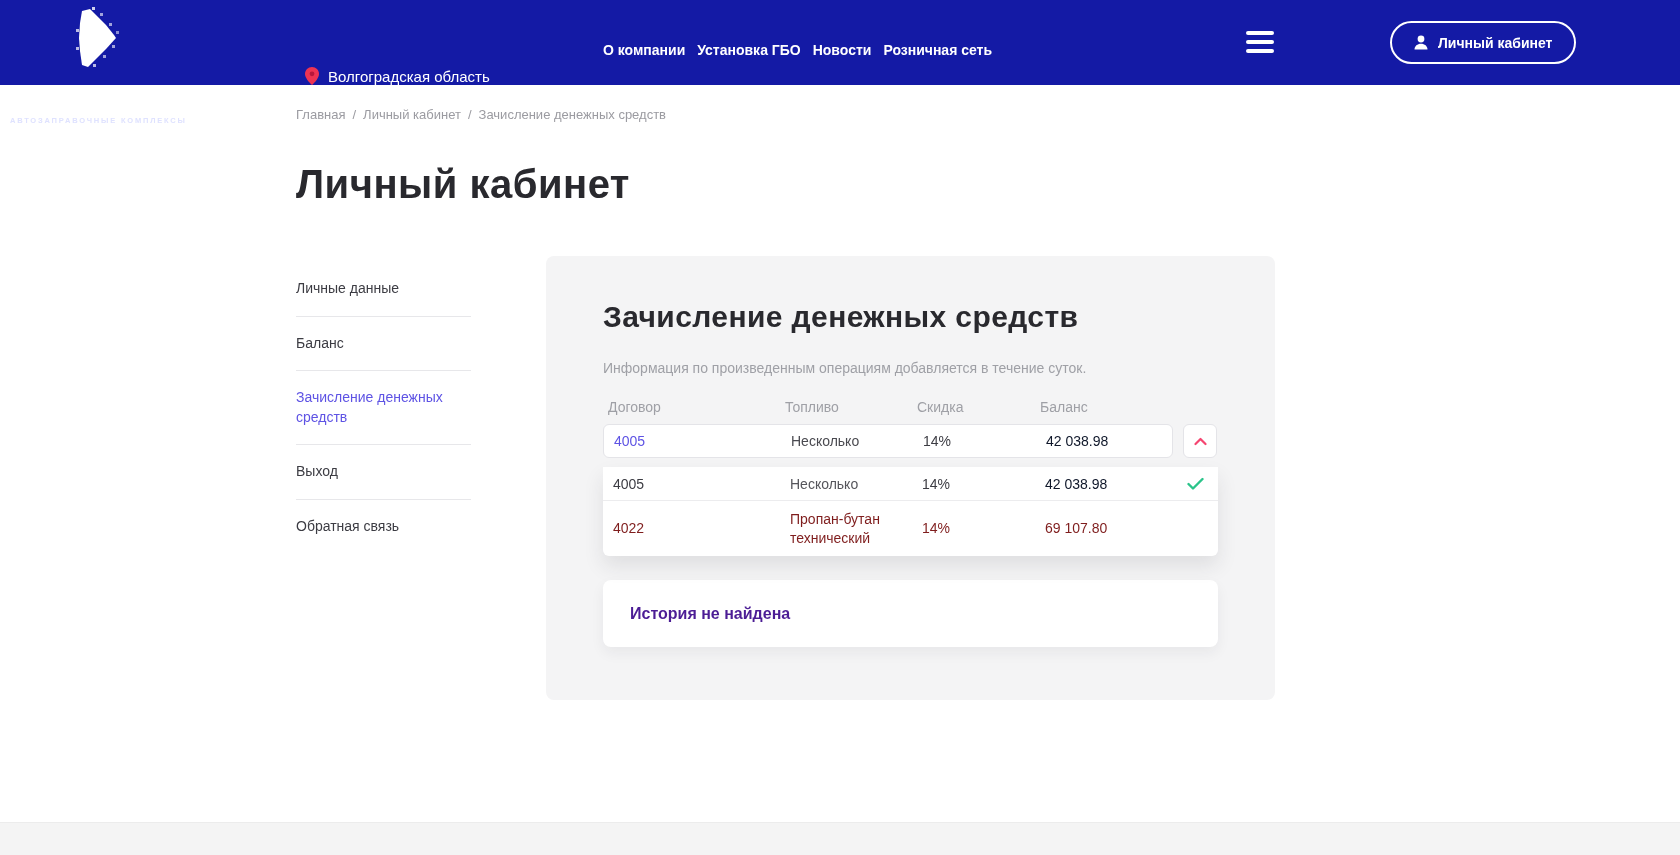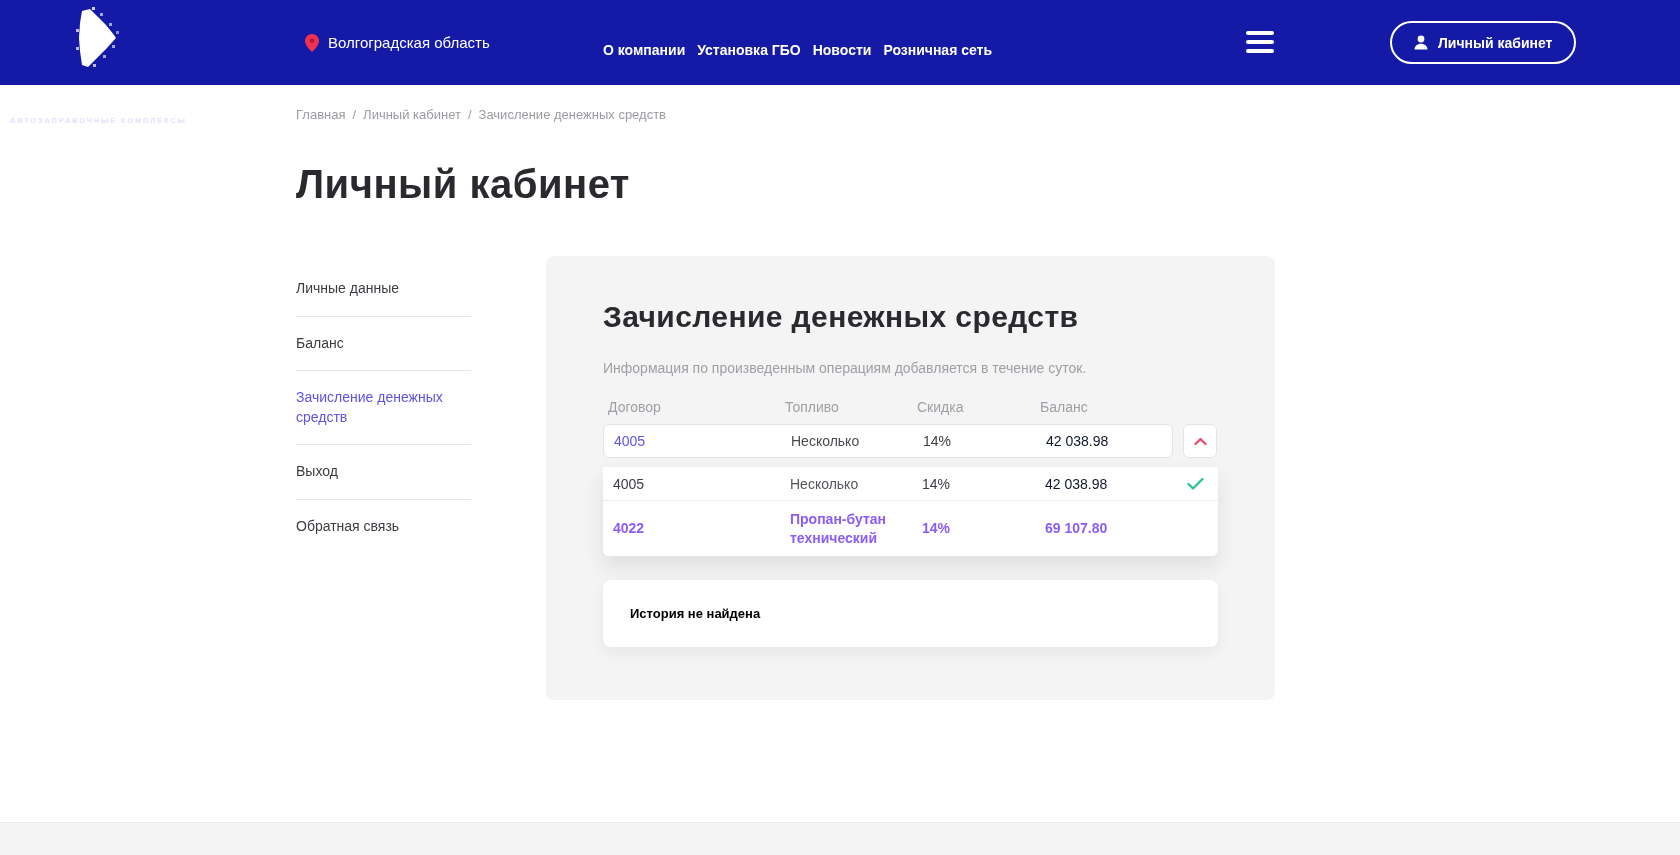--- a/index.html
+++ b/index.html
@@ -6,21 +6,21 @@
   html,body { width:1680px; height:855px; overflow:hidden; background:#fff;
     font-family:"Liberation Sans", sans-serif; }
 
   
   .header { position:relative; width:100%; height:85px; background:#141AA5; }
   .logo { position:absolute; left:10px; top:7px; display:flex; align-items:center; gap:14px;flex-direction:column; }
   .logo-mark { width:44px; height:62px; }
   .logo-text-wrap { display:flex; flex-direction:column; }
   .logo-title { color:#fff; font-size:26px; font-weight:bold; letter-spacing:1px; line-height:1.1; }
   .logo-tagline { color:#dfe2ff; font-size:7.5px; letter-spacing:1.8px; font-weight:bold; margin-top:4px; }
-  .region { position:absolute; left:305px; top:0; height:85px; display:flex; align-items:center; gap:9px;
+  .region { position:absolute; left:305px; top:0; height:85px; display:flex; align-items:flex-end; gap:9px;
     color:#fff; font-size:15px; cursor:pointer; }
   .main-nav { position:absolute; left:603px; top:0; height:100px; display:flex; align-items:center; gap:12px; }
   .main-nav a { color:#fff; font-size:14px; font-weight:bold; text-decoration:none; white-space:nowrap; }
   .burger { position:absolute; left:1246px; top:31px; width:28px; height:22px; display:flex;
     flex-direction:column; justify-content:space-between; cursor:pointer; }
   .burger span { display:block; width:28px; height:4px; background:#fff; border-radius:2px; }
   .account-btn { position:absolute; left:1390px; top:21px; height:43px; padding:0 22px;
     display:flex; align-items:center; gap:10px; border:2px solid #fff; border-radius:22px;
     background:transparent; color:#fff; font-size:14px; font-weight:bold; cursor:pointer;
     font-family:"Liberation Sans", sans-serif; }
@@ -53,27 +53,27 @@
   .select-box .discount { color:#3C3C43; }
   .balance-pink { color:#0f172a; }
   .toggle-btn { width:34px; height:34px; background:#fff; border:1px solid #E4E4E8; border-radius:6px;
     display:flex; align-items:center; justify-content:center; cursor:pointer; }
 
   .dropdown { margin-top:9px; width:615px; background:#fff; border-radius:0 0 6px 6px;
     box-shadow:0 10px 20px rgba(40,40,50,0.10); position:relative; z-index:5; }
   .option { padding:0 14px 0 10px; font-size:14px; cursor:pointer; position:relative; }
   .option-1 { height:34px; border-bottom:1px solid #ECECEE; color:#3C3C43; }
   .option-1 .fuel { color:#55555B; }
-  .option-2 { height:55px; color:#8b5cf6;font-weight:bold; }
+  .option-2 { height:55px; color:#7f1d1d; }
   .option-2 .cell { align-self:center; line-height:1.35; }
   .check { position:absolute; right:14px; top:50%; transform:translateY(-50%); }
 
   .history-box { margin-top:24px; width:615px; height:67px; background:#fff; border-radius:8px;
     box-shadow:0 6px 14px rgba(40,40,50,0.06); display:flex; align-items:center; padding-left:27px; }
-  .history-box .msg { font-size:13px; font-weight:bold; color:#000000; }
+  .history-box .msg { font-size:16px; font-weight:bold; color:#4c1d95; }
 
   .footer { position:absolute; left:0; bottom:0; width:100%; height:33px; background:#F4F4F4;
     border-top:1px solid #ECECEC; }
 </style>
 </head>
 <body>
 
 <div class="header">
   <div class="logo">
     <svg class="logo-mark" viewBox="0 0 44 62">

